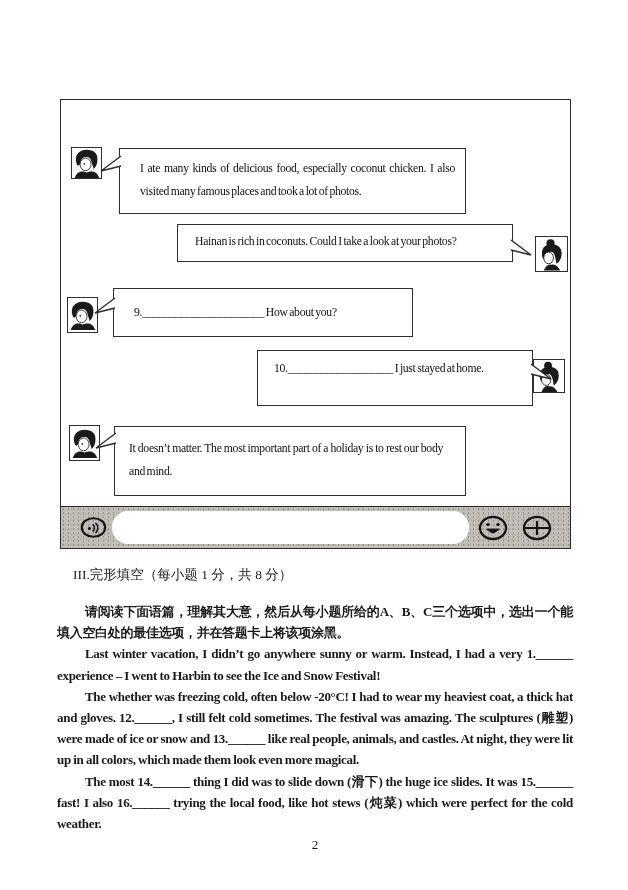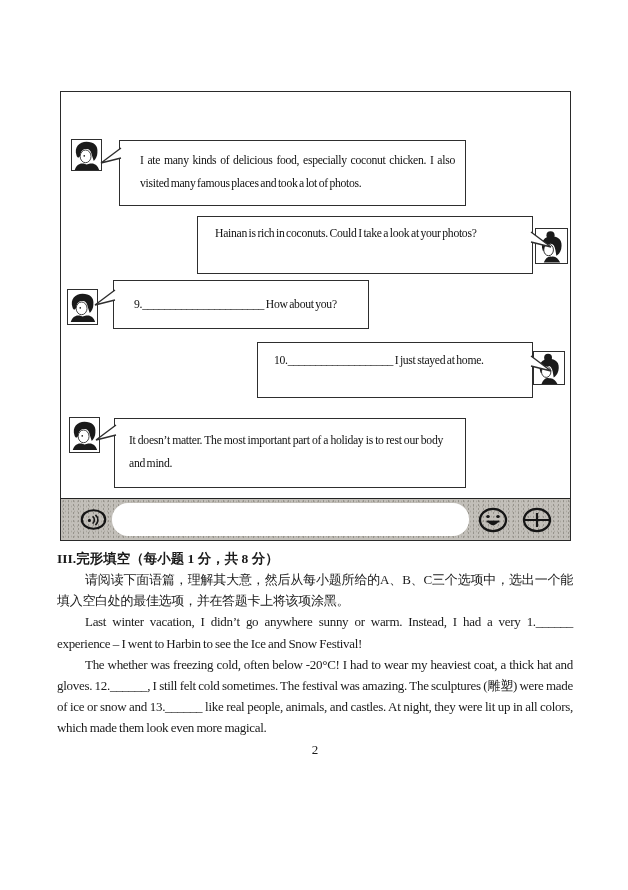--- a/index.html
+++ b/index.html
@@ -1,37 +1,37 @@
 <!DOCTYPE html>
 <html><head>
 <meta charset="utf-8">
 <style>
   html,body{margin:0;padding:0;}
   body{width:628px;height:890px;background:#ffffff;position:relative;
        font-family:"Liberation Serif","DejaVu Serif",serif;color:#1a1a1a;}
   .page{position:absolute;inset:0;background:#fff;}
 
   
-  .chat-frame{position:absolute;left:60px;top:91px;width:511px;height:450px;
+  .chat-frame{position:absolute;left:60px;top:99px;width:511px;height:450px;
               border:1.6px solid #2a2a2a;background:#fff;box-sizing:border-box;}
   .avatar{position:absolute;background:#fff;border:1.2px solid #2f2f2f;box-sizing:border-box;}
   .avatar svg{display:block;width:100%;height:100%;}
   .bubble{position:absolute;background:#fff;border:1.5px solid #2e2e2e;box-sizing:border-box;}
   .bubble p{margin:0;font-size:11.7px;line-height:23px;letter-spacing:-0.3px;
             word-spacing:-1px;color:#111;}
   .tail{position:absolute;width:22px;height:18px;overflow:visible;z-index:3;}
   .tail-l{left:-20px;}
   .tail-r{right:-20px;}
 
   
   .a1{left:10px;top:47px;width:31px;height:32px;}
   .b1{left:58px;top:48px;width:347px;height:66px;padding:8px 10px 0 20px;}
-  .b2{left:116px;top:124px;width:336px;height:58px;padding:5px 12px 0 17px;margin-left:20px;}
+  .b2{left:116px;top:124px;width:336px;height:38px;padding:5px 12px 0 17px;}
   .a2{left:474px;top:136px;width:33px;height:36px;}
-  .b3{left:52px;top:188px;width:256px;height:49px;padding:12px 8px 0 20px;}
+  .b3{left:52px;top:188px;width:300px;height:49px;padding:12px 8px 0 20px;}
   .a3{left:6px;top:197px;width:31px;height:36px;}
   .b4{left:196px;top:250px;width:276px;height:56px;padding:6px 12px 0 16px;}
   .a4{left:472px;top:259px;width:32px;height:34px;}
   .b5{left:53px;top:326px;width:352px;height:70px;padding:10px 22px 0 14px;}
   .a5{left:8px;top:325px;width:31px;height:36px;}
   .b2 p,.b4 p,.b1 p,.b5 p{text-align:justify;}
 
   
   .chat-toolbar{position:absolute;left:0;right:0;bottom:0;height:42px;
       border-top:1.5px solid #232323;box-sizing:border-box;
@@ -41,23 +41,23 @@
       background-size:5px 4px,3px 5px;}
   .chat-input{position:absolute;left:51px;top:4px;width:357px;height:33px;
       background:#fff;border-radius:16px;}
   .tb-icon{position:absolute;top:9px;}
   .voice{left:19px;width:27px;height:23px;}
   .smile{left:417px;width:30px;height:26px;top:8px;}
   .plus{right:18px;width:30px;height:26px;top:8px;}
 
   
   .text-col{position:absolute;left:57px;top:549px;width:516px;}
-  .sec-title{margin:0;font-size:13.5px;font-weight:bold;line-height:20px;letter-spacing:0;}
+  .sec-title{margin:16px;font-size:13.5px;font-weight:normal;line-height:20px;letter-spacing:0;}
   .text-col p{margin:0;font-size:13px;line-height:21.2px;text-align:justify;
-              text-indent:28px;letter-spacing:-0.3px;word-spacing:-0.5px;}
+              text-indent:28px;letter-spacing:-0.3px;word-spacing:-0.5px;font-weight:bold;}
   .page-num{margin-top:3px;text-align:center;font-size:13px;}
 </style>
 </head>
 <body>
 
 <div class="page">
 
   <div class="chat-frame">
 
     <div class="avatar a1">
@@ -155,16 +155,17 @@
         <path d="M2.5,13 H27.5 M15,6 V20" stroke="#151515" stroke-width="2.2" fill="none"></path>
       </svg>
     </div>
   </div>
 
   <div class="text-col">
     <h3 class="sec-title">III.完形填空（每小题 1 分，共 8 分）</h3>
     <p>请阅读下面语篇，理解其大意，然后从每小题所给的A、B、C三个选项中，选出一个能填入空白处的最佳选项，并在答题卡上将该项涂黑。</p>
     <p>Last winter vacation, I didn’t go anywhere sunny or warm. Instead, I had a very 1.______ experience – I went to Harbin to see the Ice and Snow Festival!</p>
     <p>The whether was freezing cold, often below -20°C! I had to wear my heaviest coat, a thick hat and gloves. 12.______, I still felt cold sometimes. The festival was amazing. The sculptures (雕塑) were made of ice or snow and 13.______ like real people, animals, and castles. At night, they were lit up in all colors, which made them look even more magical.</p>
+    <p>The most 14.______ thing I did was to slide down (滑下) the huge ice slides. It was 15.______ fast! I also 16.______ trying the local food, like hot stews (炖菜) which were perfect for the cold weather.</p>
     <div class="page-num">2</div>
   </div>
 
 </div>
 
 </body></html>

